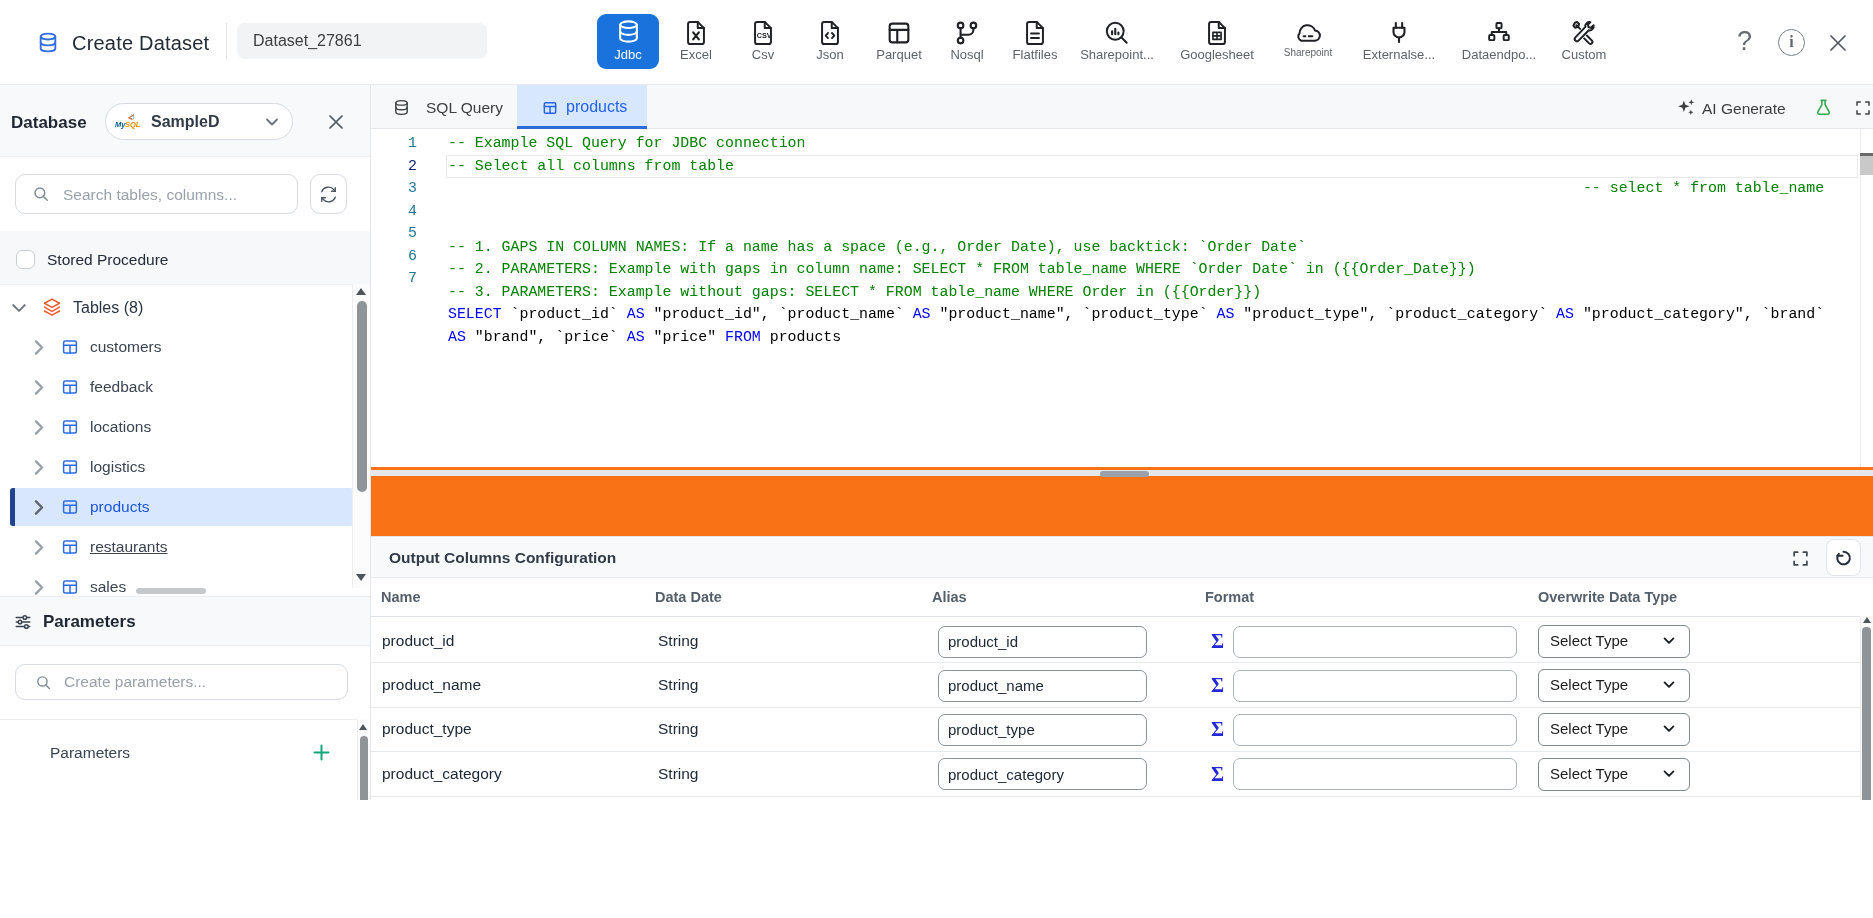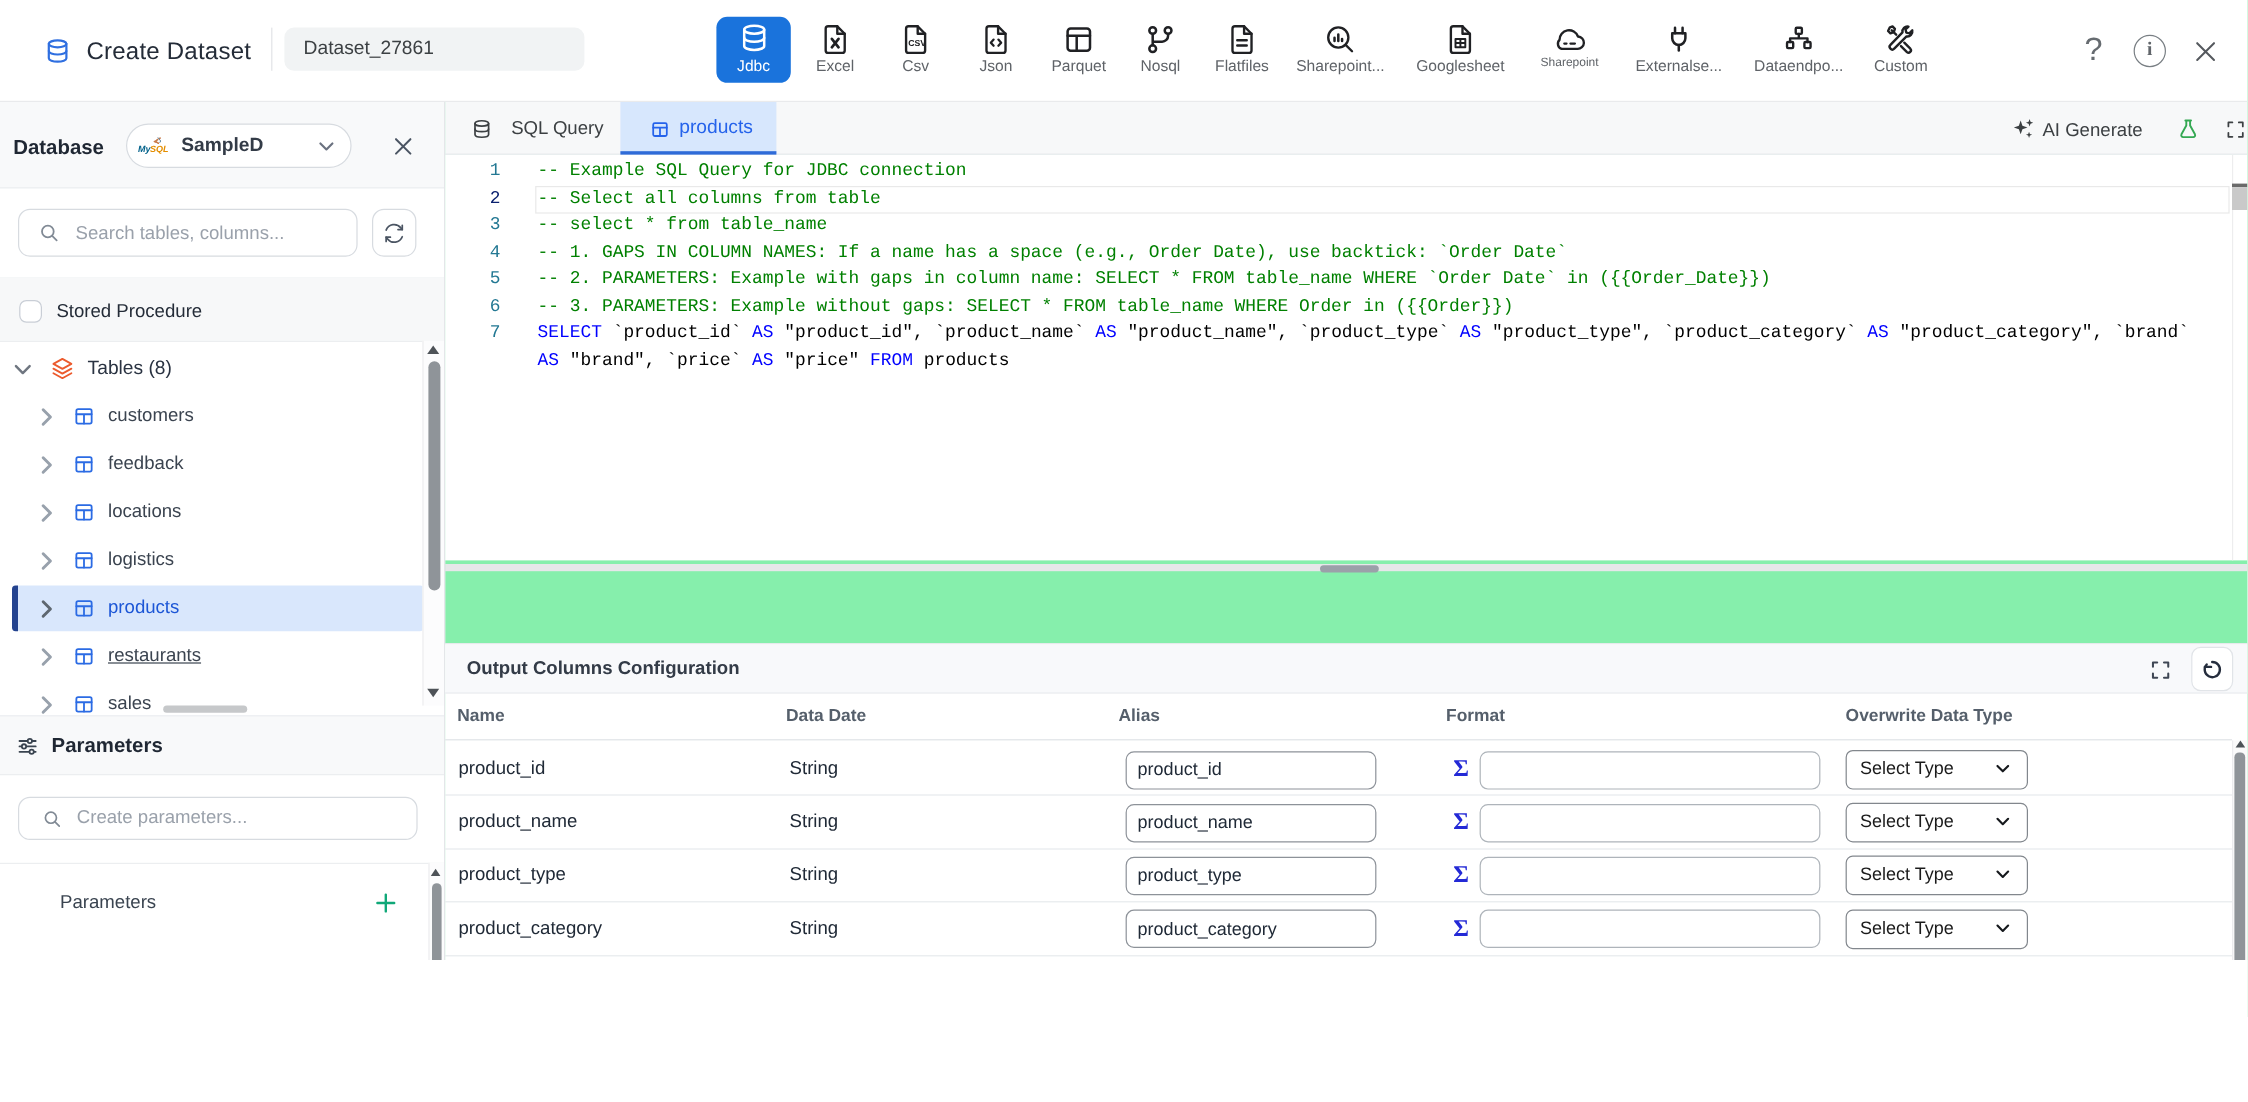--- a/index.html
+++ b/index.html
@@ -1,18 +1,18 @@
 <!DOCTYPE html>
 <html><head>
 <meta charset="utf-8">
 <style>
 * { margin:0; padding:0; box-sizing:border-box; }
 html,body { width:1873px; height:918px; background:#fff; overflow:hidden; }
 body { font-family:"Liberation Sans",sans-serif; }
-.app { position:relative; width:1873px; height:800px; overflow:hidden; background:#86efac; }
+.app { position:relative; width:1873px; height:800px; overflow:hidden; background:#f97316; }
 .abs { position:absolute; }
 svg { display:block; }
 </style>
 </head>
 <body>
 <div class="app">
 
 <div class="abs" id="topbar" style="left:0;top:0;width:1873px;height:85px;background:#fff;border-bottom:1px solid #e9eaec;">
   <svg class="abs" style="left:37px;top:31px;" width="22" height="23" viewBox="0 0 24 24" fill="none" stroke="#2f6fe0" stroke-width="2" stroke-linecap="round">
     <ellipse cx="12" cy="5.5" rx="8" ry="3.2"></ellipse>
@@ -314,22 +314,22 @@
         <div>3</div>
         <div>4</div>
         <div>5</div>
         <div>6</div>
         <div>7</div>
   </div>
 
   <div class="abs" style="left:77px;top:3px;font-family:'Liberation Mono',monospace;font-size:14.9px;line-height:22.5px;color:#000;">
         <div style="white-space:pre;"><span style="color:#008000">-- Example SQL Query for JDBC connection</span></div>
         <div style="white-space:pre;"><span style="color:#008000">-- Select all columns from table</span></div>
-        <div style="white-space:pre;"><span style="color:#008000">-- select * from table_name</span></div>
-        <div style="white-space:pre;"><span style="color:#008000">-- 1. GAPS IN COLUMN NAMES: If a name has a space (e.g., Order Date), use backtick: `Order Date`</span></div>
+        <div style="white-space:pre;text-align:right;"><span style="color:#008000">-- select * from table_name</span></div>
+        <div style="white-space:pre;margin-top:36px;"><span style="color:#008000">-- 1. GAPS IN COLUMN NAMES: If a name has a space (e.g., Order Date), use backtick: `Order Date`</span></div>
         <div style="white-space:pre;"><span style="color:#008000">-- 2. PARAMETERS: Example with gaps in column name: SELECT * FROM table_name WHERE `Order Date` in ({{Order_Date}})</span></div>
         <div style="white-space:pre;"><span style="color:#008000">-- 3. PARAMETERS: Example without gaps: SELECT * FROM table_name WHERE Order in ({{Order}})</span></div>
         <div style="white-space:pre;"><span style="color:#0000ff">SELECT</span> `product_id` <span style="color:#0000ff">AS</span> "product_id", `product_name` <span style="color:#0000ff">AS</span> "product_name", `product_type` <span style="color:#0000ff">AS</span> "product_type", `product_category` <span style="color:#0000ff">AS</span> "product_category", `brand`</div>
         <div style="white-space:pre;"><span style="color:#0000ff">AS</span> "brand", `price` <span style="color:#0000ff">AS</span> "price" <span style="color:#0000ff">FROM</span> products</div>
       </div>
 
   <div class="abs" style="left:1488.5px;top:0;width:1px;height:338px;background:#ededee;"></div>
   <div class="abs" style="left:1489px;top:23.5px;width:13px;height:3.5px;background:#6a6a6a;"></div>
   <div class="abs" style="left:1489px;top:27px;width:13px;height:19px;background:#c9c9c9;"></div>
 </div>

